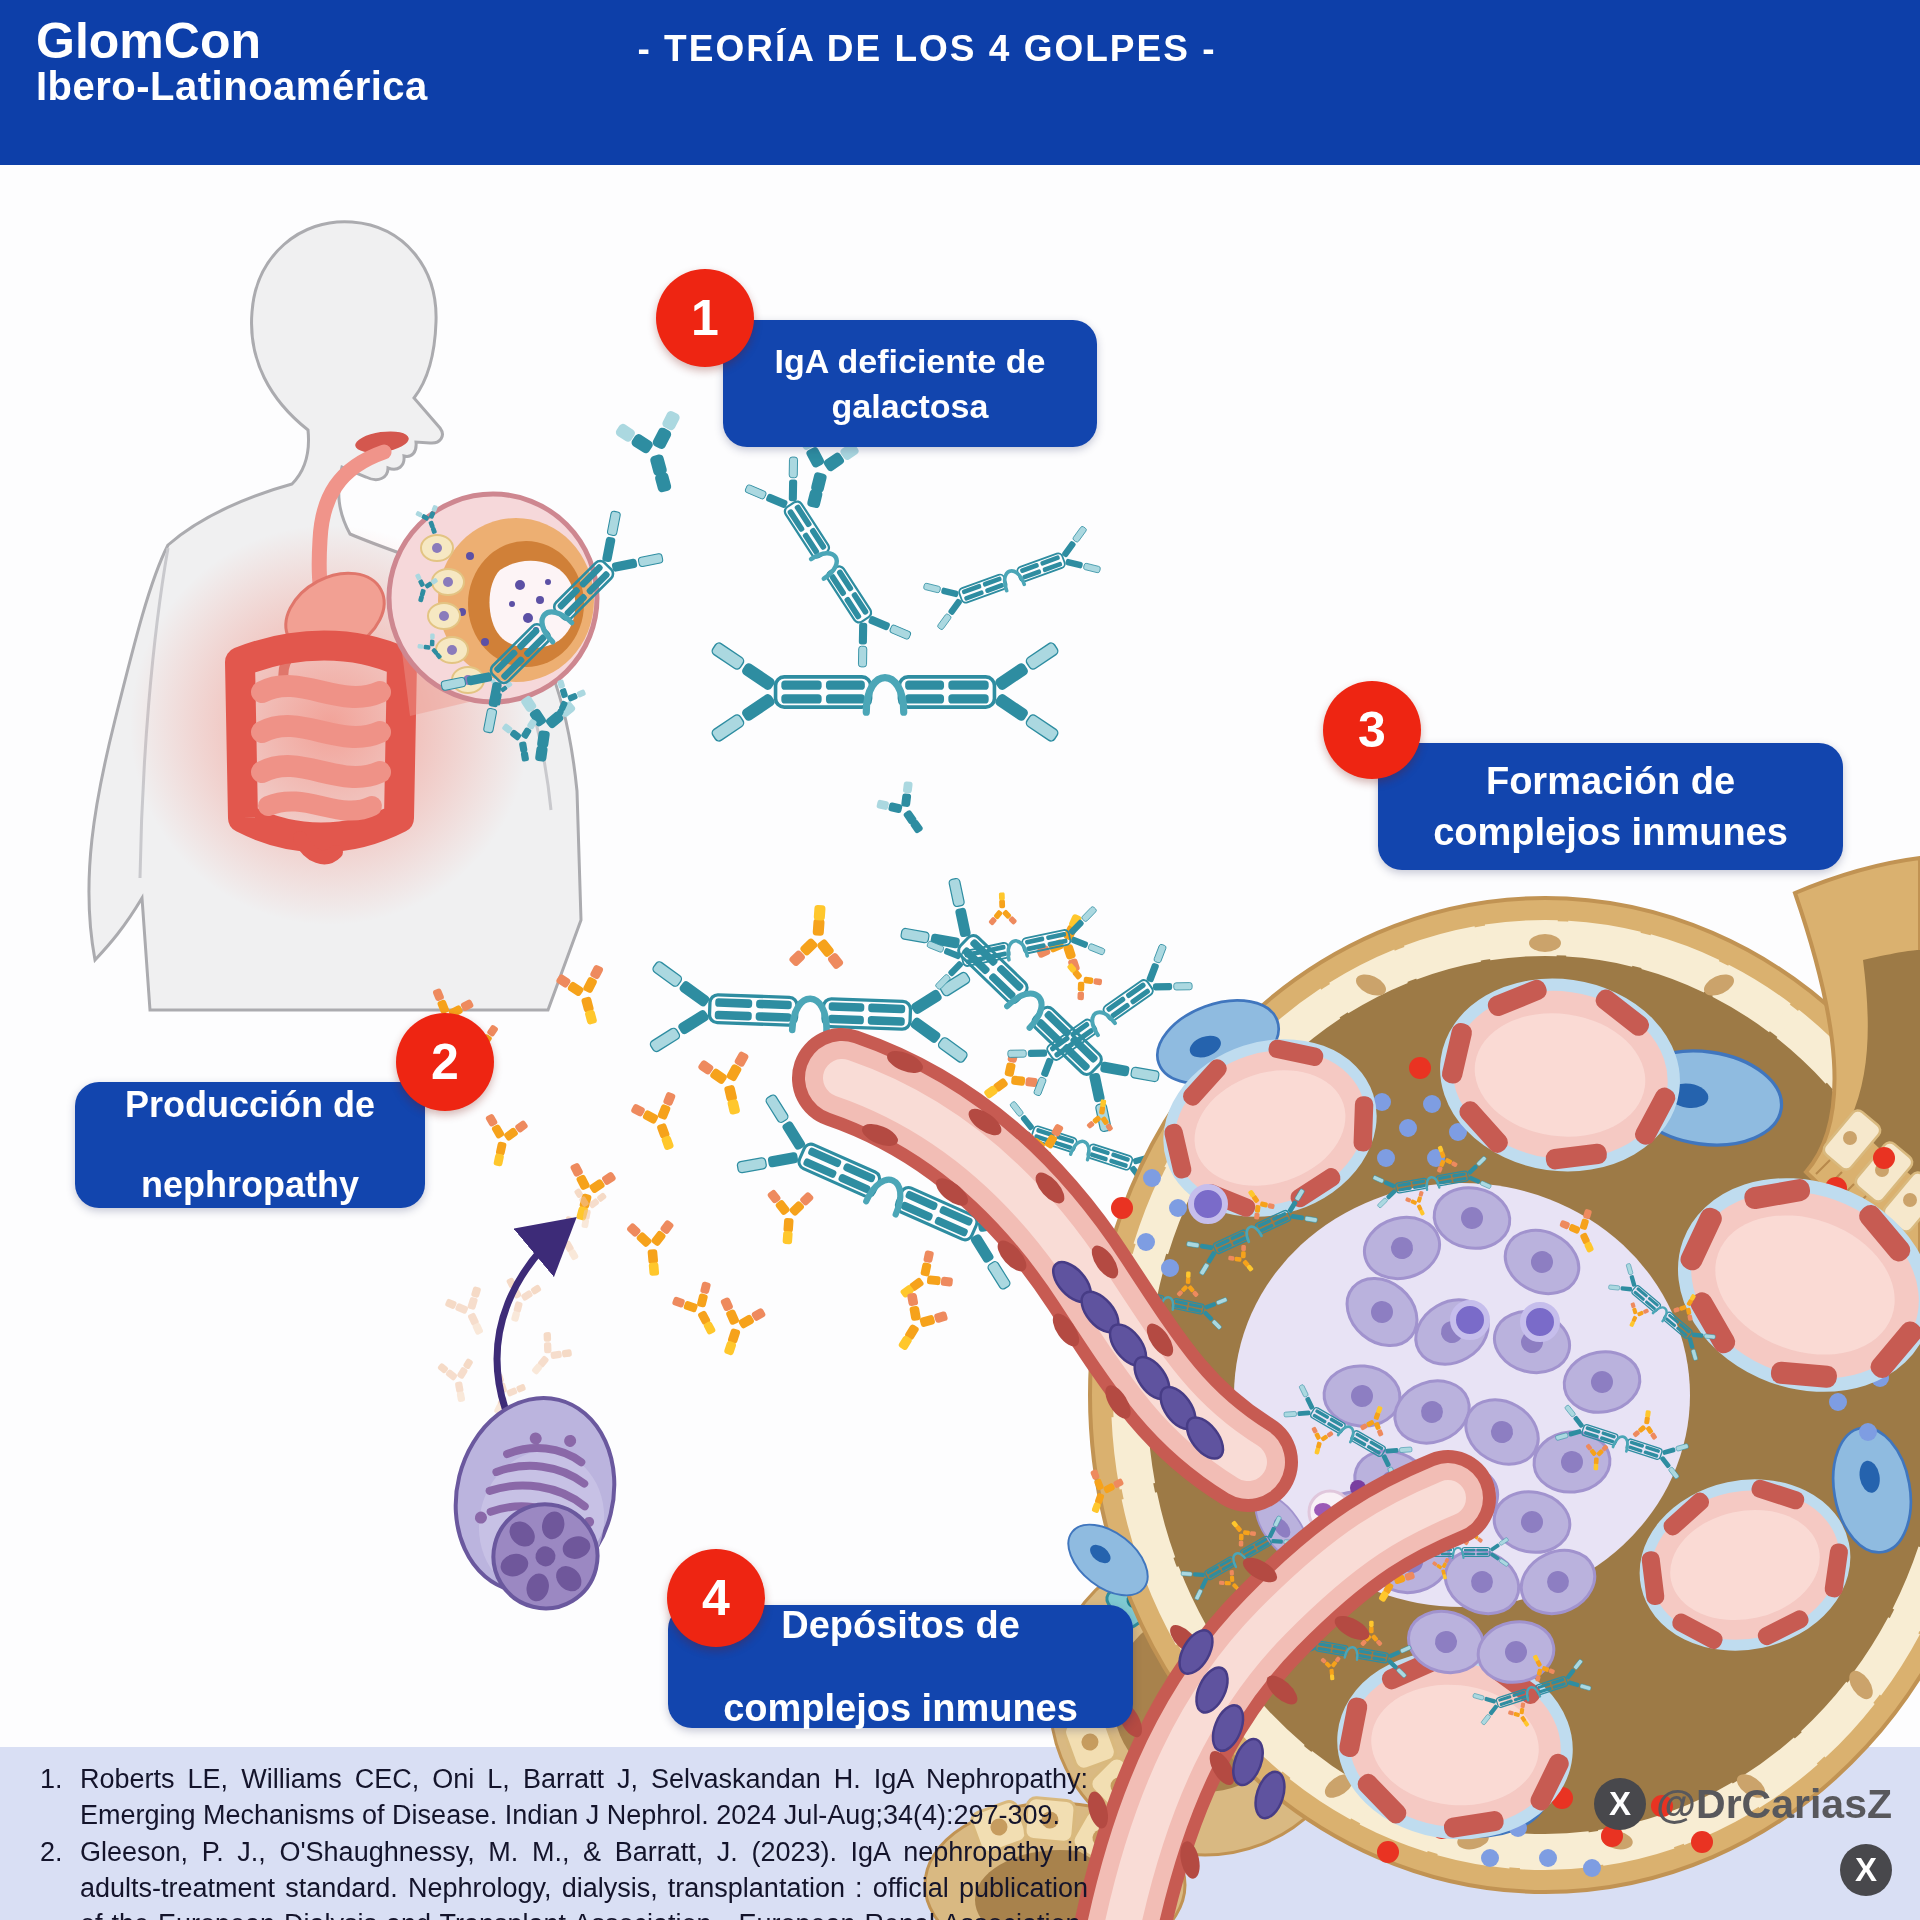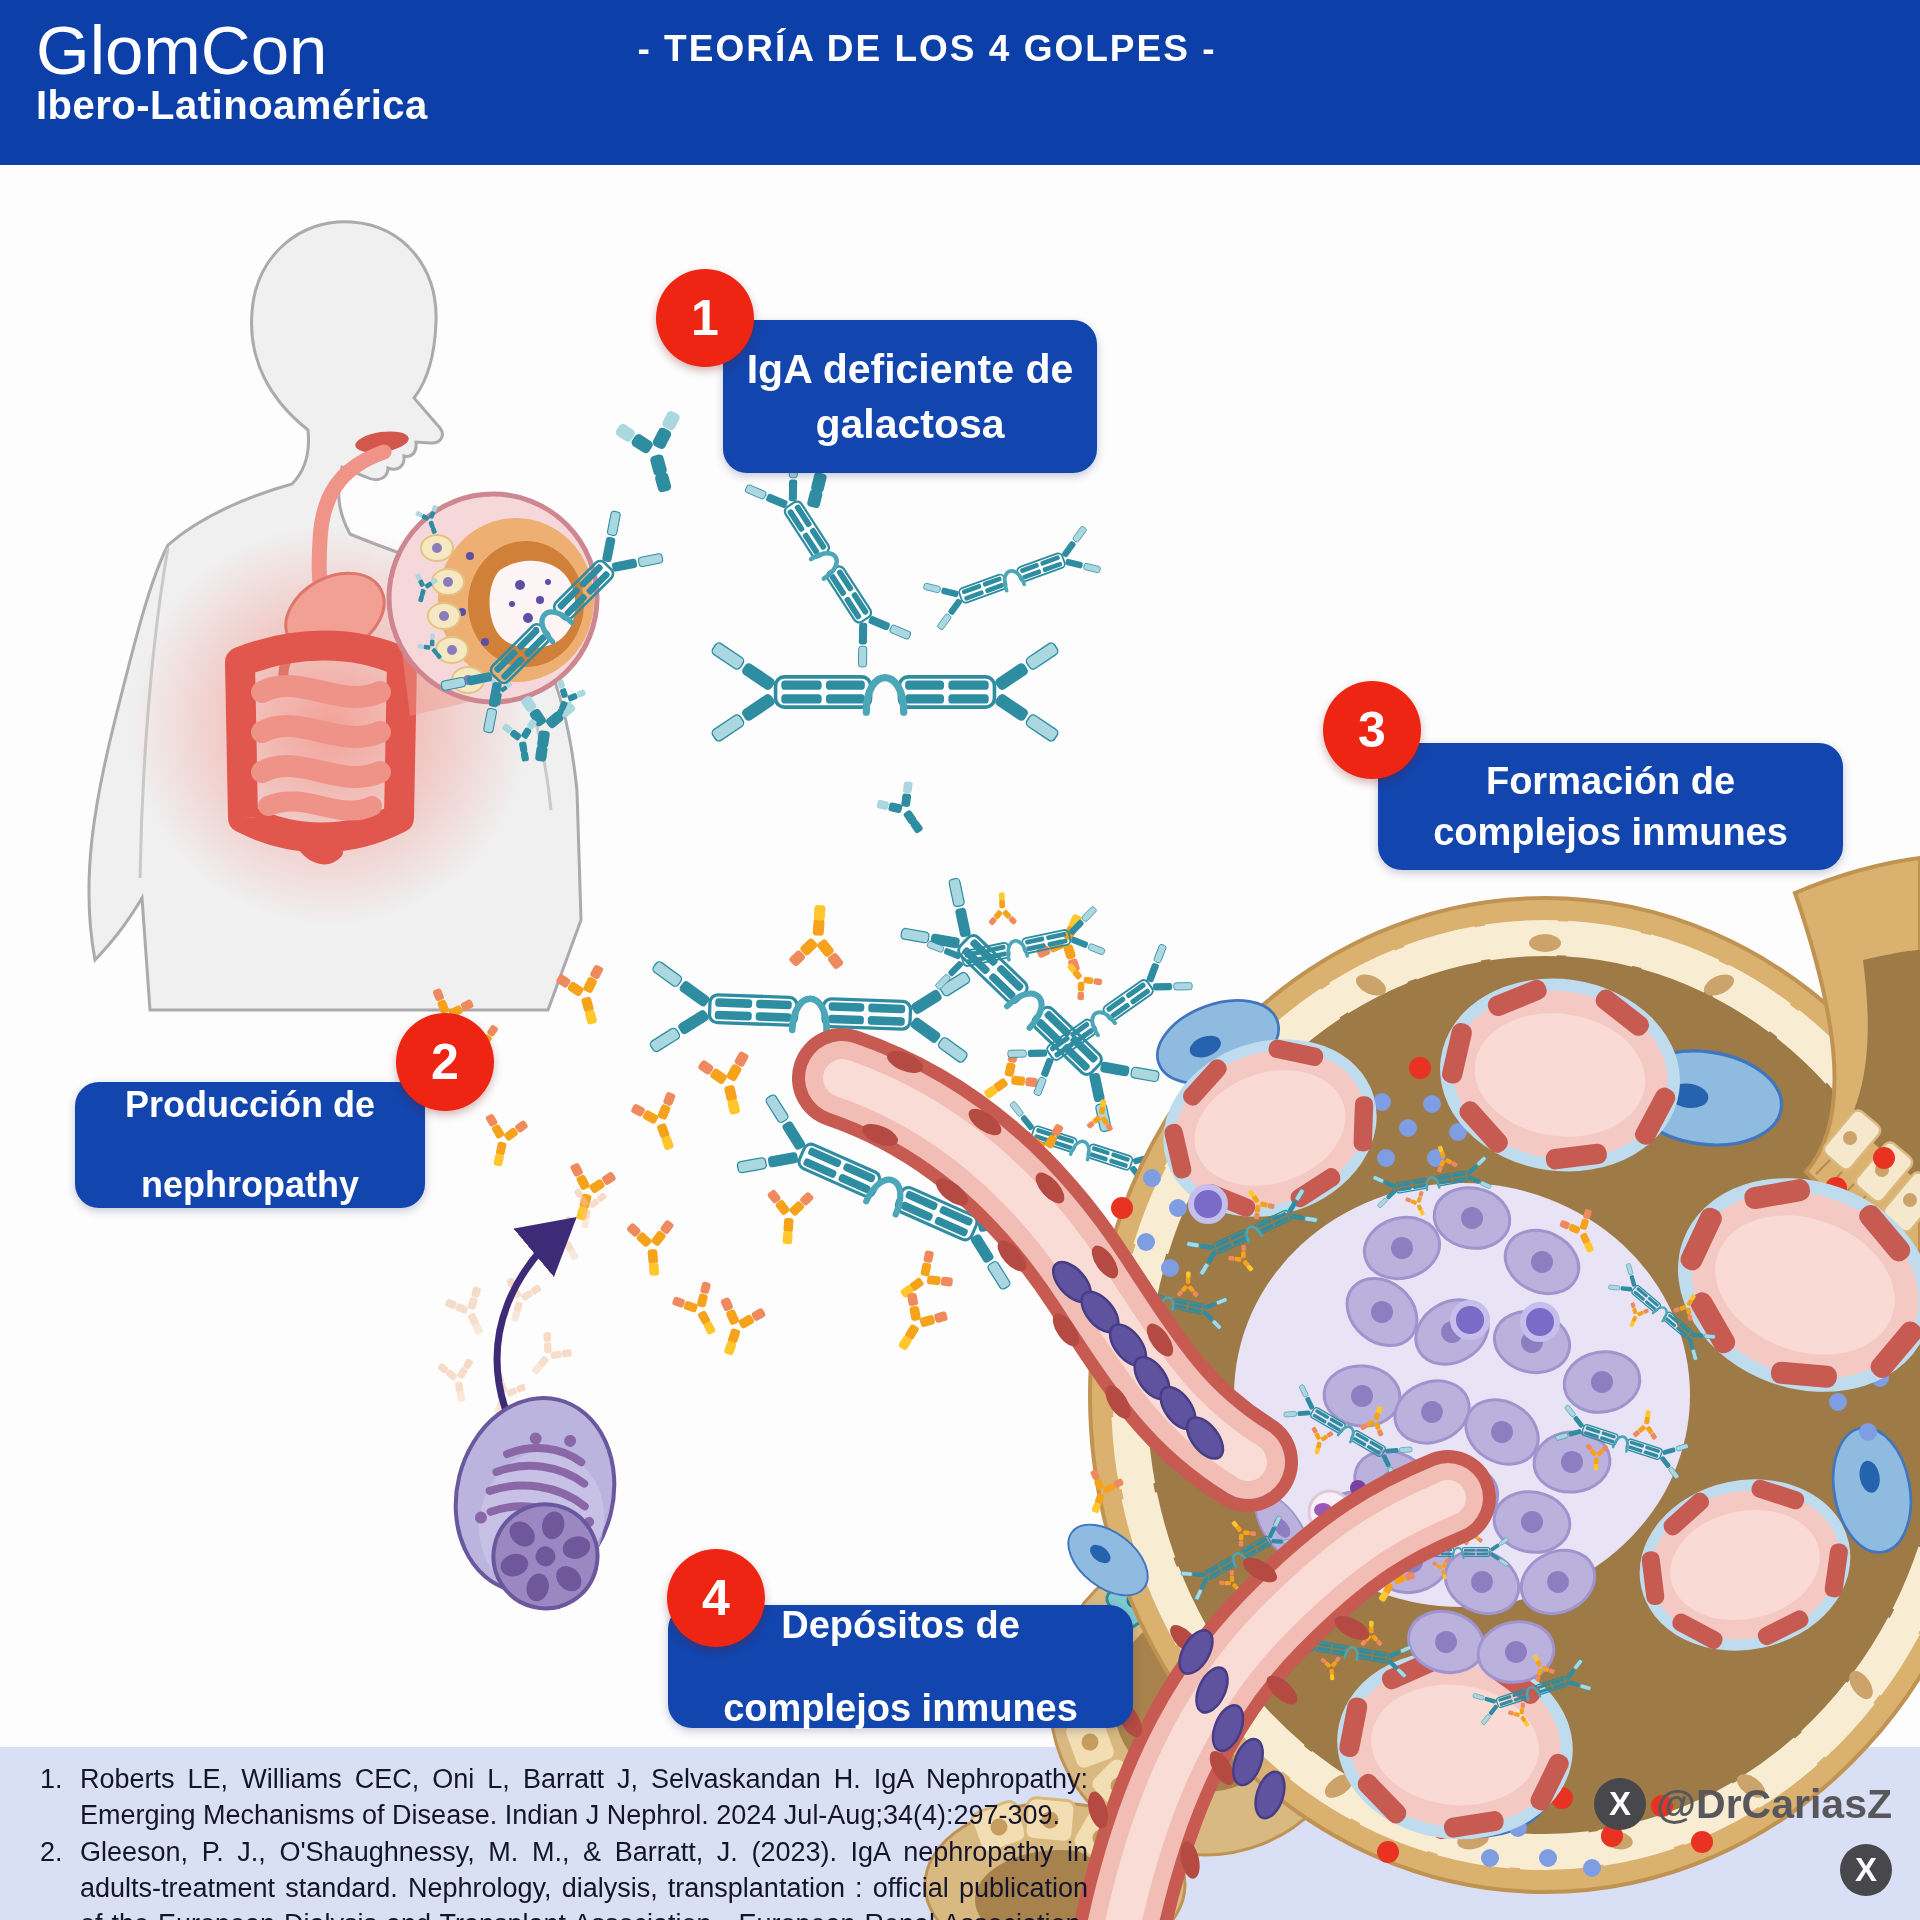--- a/index.html
+++ b/index.html
@@ -6,40 +6,40 @@
     --header-bg:#0D3FA9; --step-box:#1245AE; --step-circle:#EE2512; --band-bg:#D9DFF4;
   }
   html,body{margin:0;padding:0;}
   body{width:1920px;height:1920px;position:relative;background:#FDFDFE;overflow:hidden;
        font-family:"Liberation Sans","DejaVu Sans",sans-serif;}
   .abs{position:absolute;}
 
   
   #header{left:0;top:0;width:1920px;height:165px;background:var(--header-bg);z-index:6;}
   #logo{left:36px;top:16px;color:#fff;line-height:1;}
-  #logo .logo-main{font-size:69px;font-weight:400;letter-spacing:0px;}
+  #logo .logo-main{font-size:50px;font-weight:700;letter-spacing:0px;}
   #logo .logo-sub{font-size:40px;font-weight:700;letter-spacing:0.5px;}
   #title-block{left:517px;top:28px;width:820px;text-align:center;color:#fff;z-index:7;}
   #title-block .main{font-size:47px;font-weight:700;letter-spacing:2px;}
   #title-block .sub{font-size:37px;font-weight:700;letter-spacing:2px;}
 
   
   #band{left:0;top:1747px;width:1920px;height:173px;background:var(--band-bg);z-index:0;}
 
   
   #art{left:0;top:0;width:1920px;height:1920px;z-index:1;}
 
   
   .step-box{background:var(--step-box);border-radius:24px;color:#fff;z-index:3;
             display:flex;flex-direction:column;align-items:center;justify-content:center;
             font-weight:700;text-align:center;box-shadow:0 3px 8px rgba(30,40,90,.25);line-height:1.32;}
   .step-circle{background:var(--step-circle);border-radius:50%;width:98px;height:98px;z-index:4;
                display:flex;align-items:center;justify-content:center;color:#fff;
                font-size:50px;font-weight:700;box-shadow:0 4px 8px rgba(120,20,10,.3);}
-  #box1{left:723px;top:320px;width:374px;height:153px;font-size:41px;}
+  #box1{left:723px;top:320px;width:374px;height:127px;font-size:34px;}
   #box2{left:75px;top:1082px;width:350px;height:126px;font-size:36px;gap:32px;}
   #box3{left:1378px;top:743px;width:465px;height:127px;font-size:38px;}
   #box4{left:668px;top:1605px;width:465px;height:123px;font-size:38px;gap:32px;}
   #circ1{left:656px;top:269px;}
   #circ2{left:396px;top:1013px;}
   #circ3{left:1323px;top:681px;}
   #circ4{left:667px;top:1549px;}
 
   
   #refs{left:40px;top:1762px;width:1048px;z-index:2;color:#14142B;font-size:27px;line-height:1.32;}

